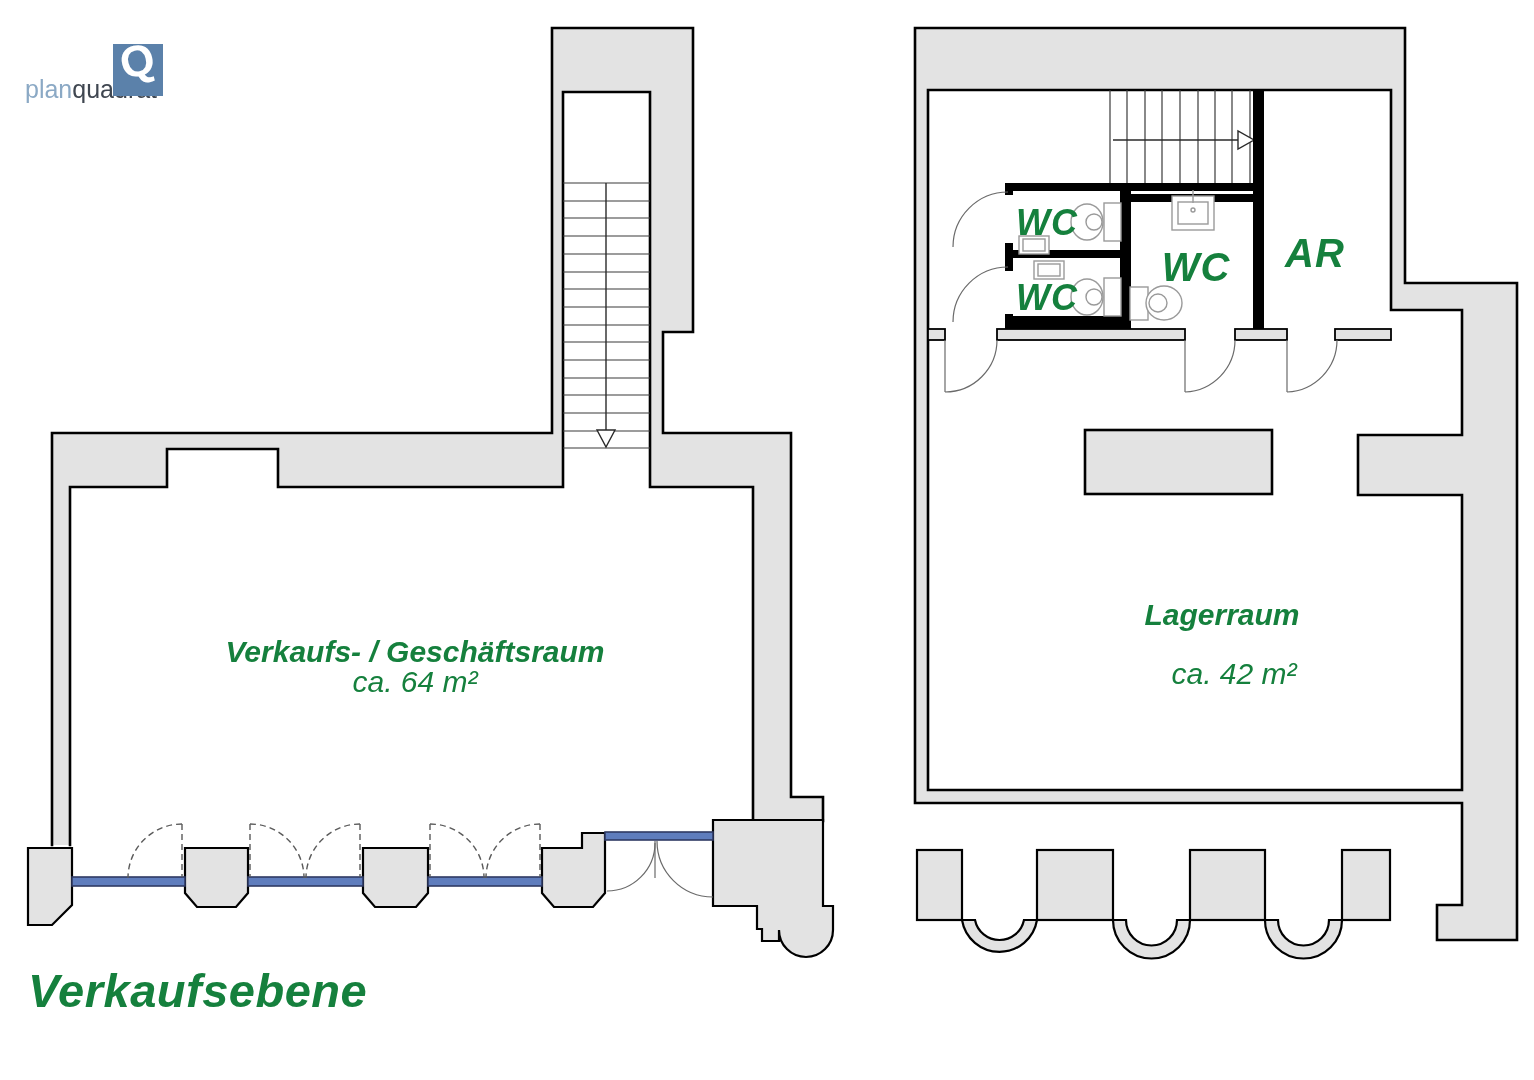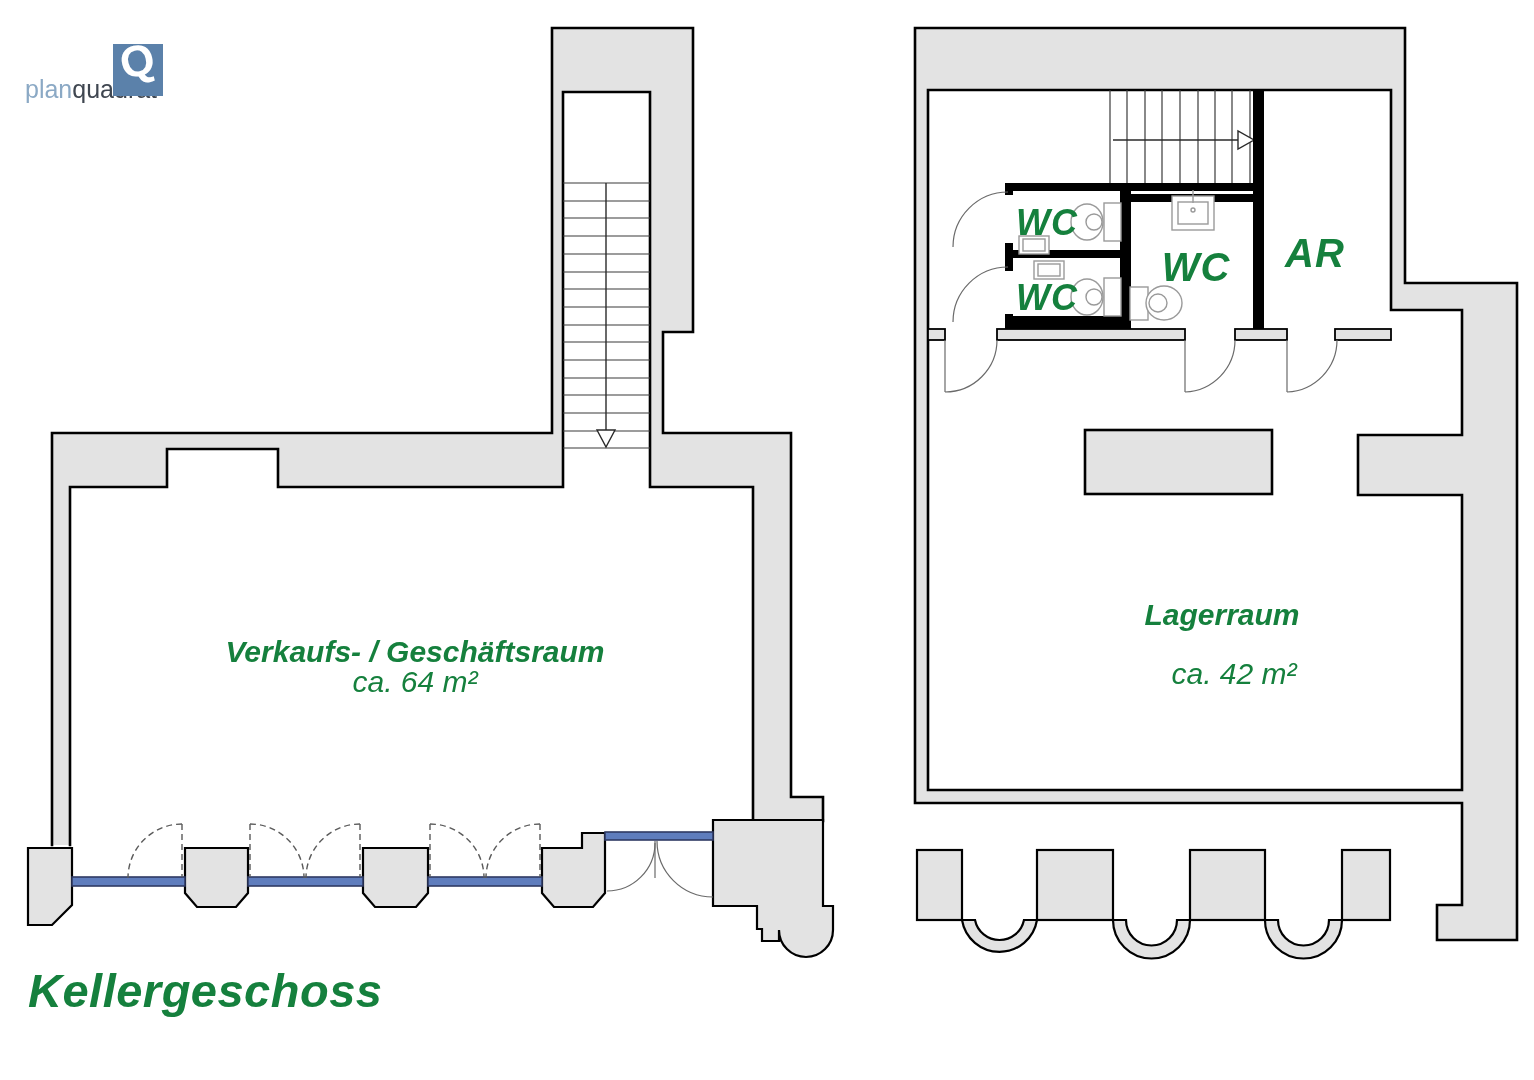--- a/index.html
+++ b/index.html
@@ -204,15 +204,15 @@
   <div class="lbl room-area" style="left:415px;top:665px;">ca. 64 m²</div>
 
   <div class="lbl room-name" style="left:1200px;top:598px;margin-left:22px;">Lagerraum</div>
   <div class="lbl room-area" style="left:1200px;top:657px;margin-left:34px;">ca. 42 m²</div>
 
   <div class="lbl wc-small" style="left:1047px;top:223px;">WC</div>
   <div class="lbl wc-small" style="left:1047px;top:298px;">WC</div>
   <div class="lbl wc-big" style="left:1196px;top:267px;">WC</div>
   <div class="lbl wc-big" style="left:1315px;top:253px;">AR</div>
 
-  <div class="lbl plan-title" style="left:28px;top:963px;">Kellergeschoss</div>
+  <div class="lbl plan-title" style="left:28px;top:963px;">Verkaufsebene</div>
 
 </div>
 
 </body></html>

